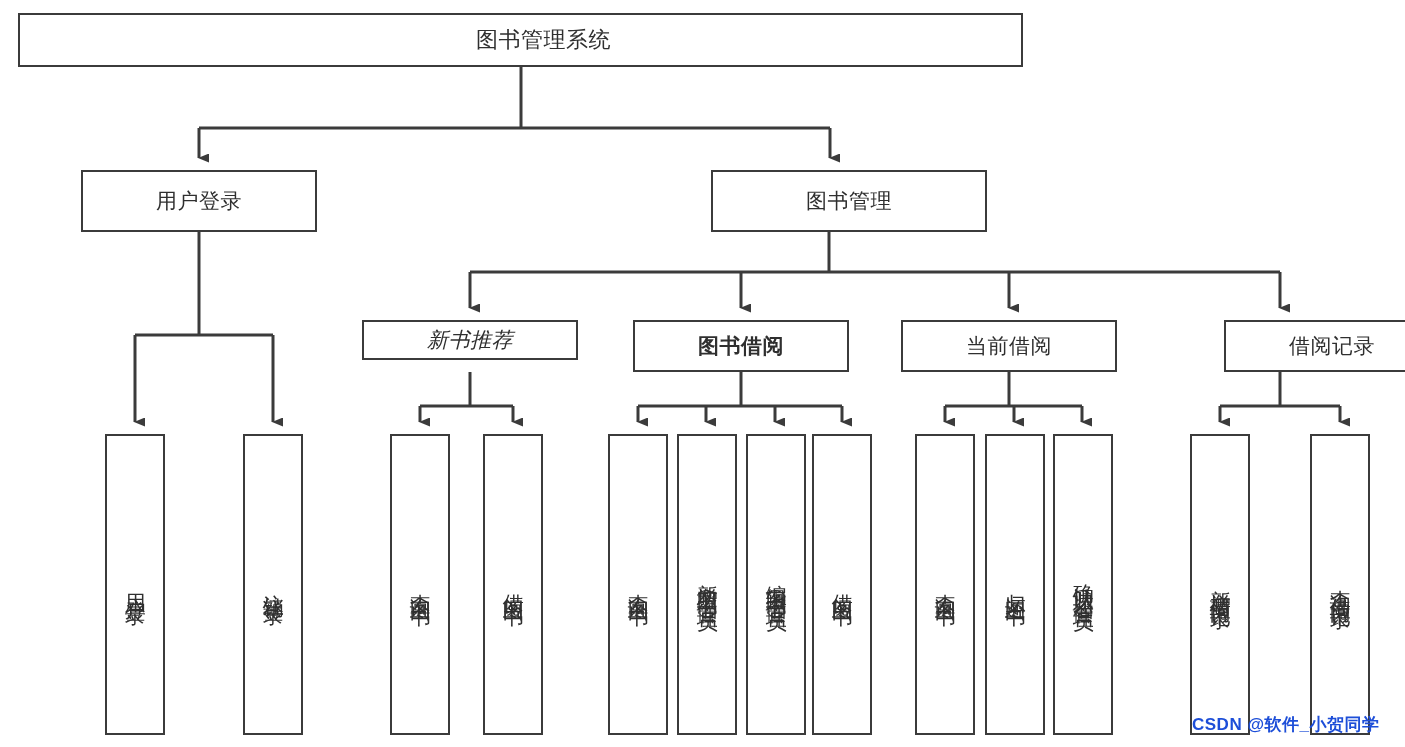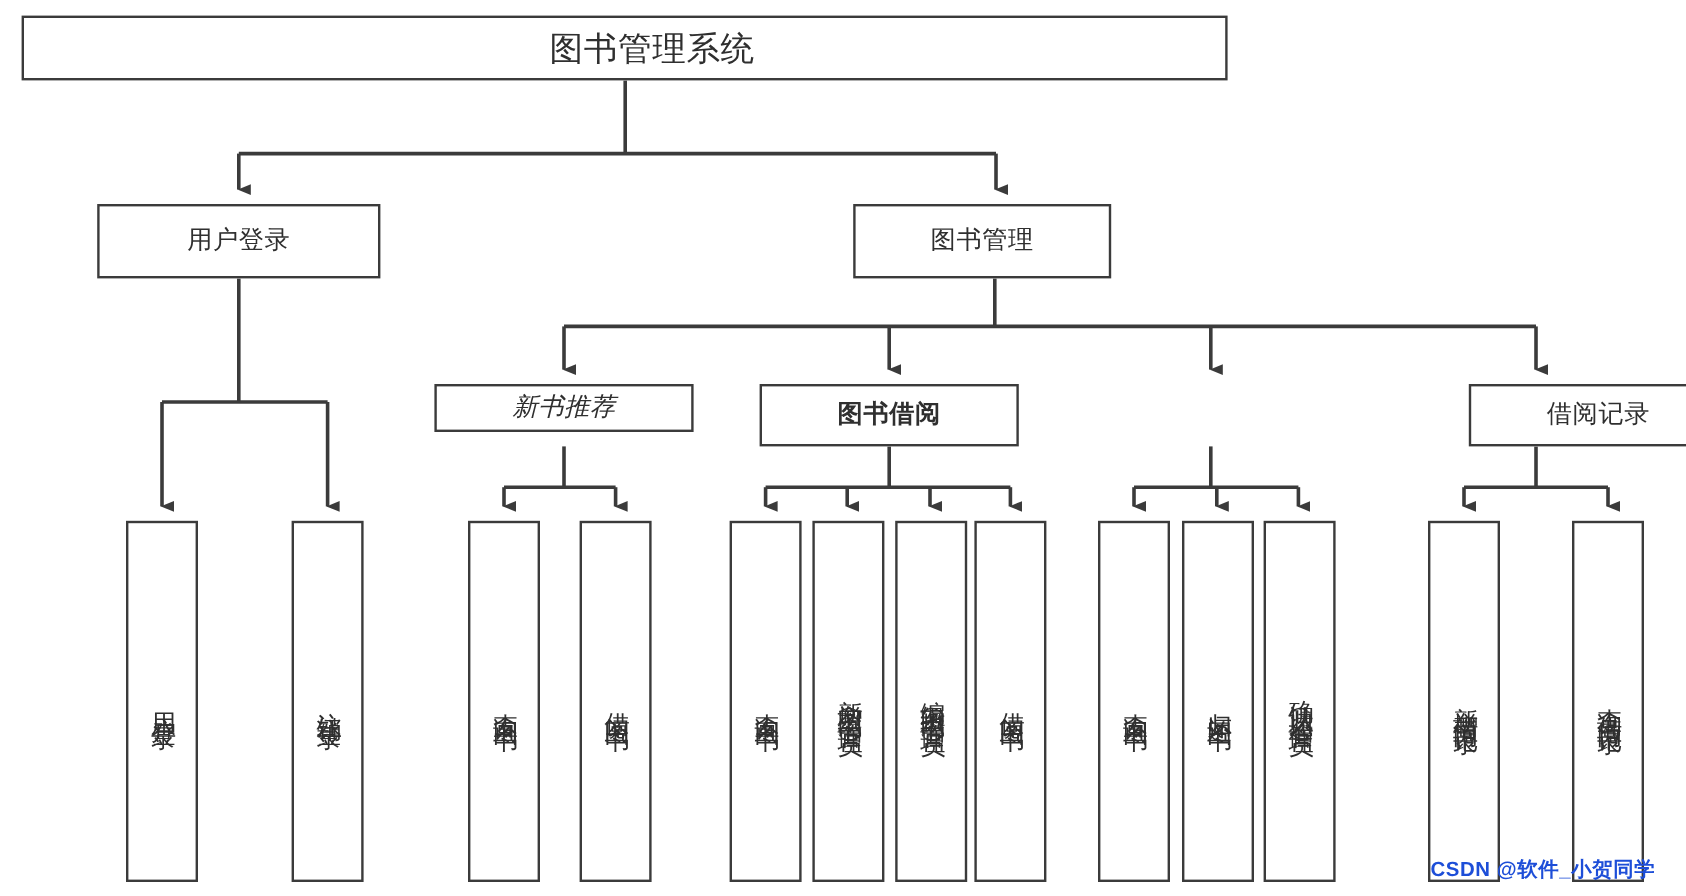--- a/index.html
+++ b/index.html
@@ -37,21 +37,21 @@
     justify-content: center;
     text-align: center;
     color: #2f2f2f;
   }
   .node.h {
     font-size: 21px;
     letter-spacing: 0.5px;
     line-height: 1.25;
   }
   .node.root {
-    font-size: 28px;
+    font-size: 22px;
     padding-left: 46px;
   }
   .node.v {
     font-size: 21px;
     align-items: center;
     justify-content: center;
     padding: 6px 2px;
   }
   .node.v .vtext {
     writing-mode: vertical-rl;
@@ -130,30 +130,33 @@
     </g>
   </svg>
 
   <div class="node h root" style="left:18px; top:13px; width:1005px; height:54px;">
     <span>图书管理系统</span>
   </div>
 
   <div class="node h" style="left:81px; top:170px; width:236px; height:62px;">
     <span>用户登录</span>
   </div>
-  <div class="node h" style="left:711px; top:170px; width:215px; height:62px;">
+  <div class="node h" style="left:711px; top:170px; width:276px; height:62px;">
     <span>图书管理</span>
   </div>
 
   <div class="node h" style="left:362px; top:320px; width:216px; height:40px;font-style:italic;">
     <span>新书推荐</span>
   </div>
   <div class="node h" style="left:633px; top:320px; width:216px; height:52px;font-weight:bold;">
     <span>图书借阅</span>
   </div>
+  <div class="node h" style="left:901px; top:320px; width:216px; height:52px;">
+    <span>当前借阅</span>
+  </div>
   <div class="node h" style="left:1224px; top:320px; width:216px; height:52px;">
     <span>借阅记录</span>
   </div>
 
   <div class="node v" style="left:105px; top:434px; width:60px; height:301px;">
     <span class="vtext">用户登录</span>
   </div>
   <div class="node v" style="left:243px; top:434px; width:60px; height:301px;">
     <span class="vtext">注销登录</span>
   </div>

